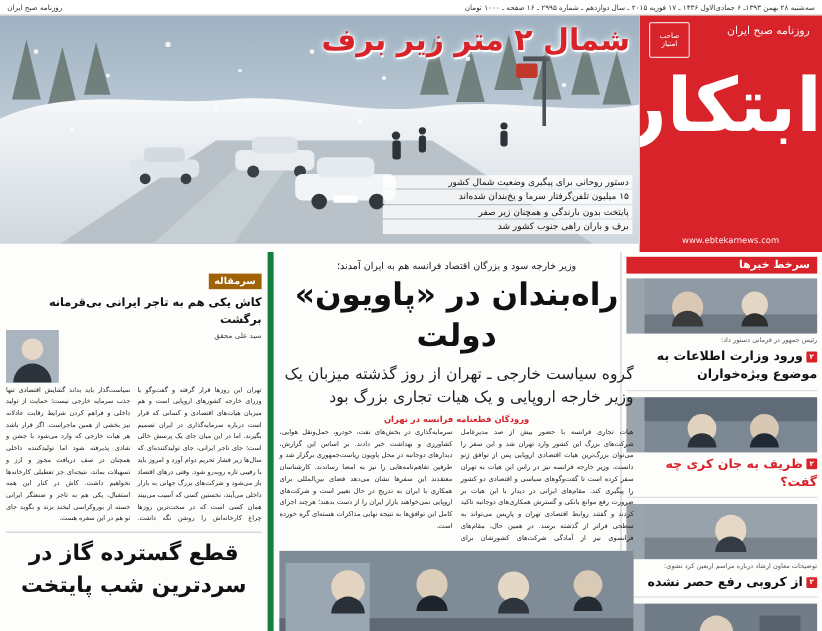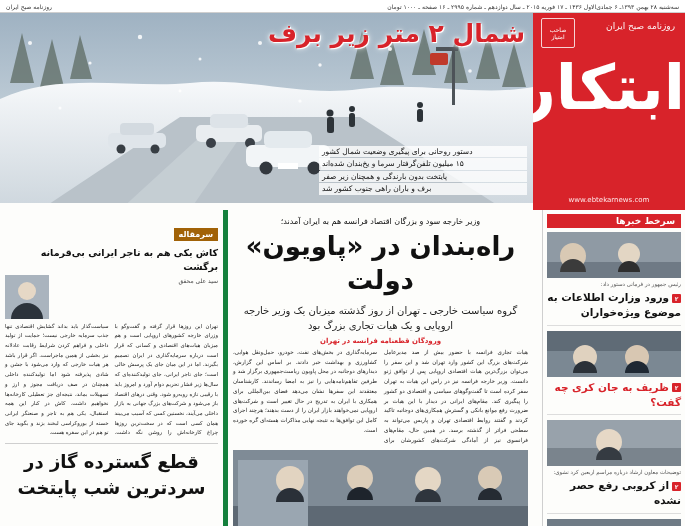--- a/index.html
+++ b/index.html
@@ -125,21 +125,21 @@
   .hero-bullets {
     position: absolute;
     bottom: 4px;
     right: 0;
     width: 220px;
     padding: 3px 6px;
     box-sizing: border-box;
     font-size: 7.5px;
     line-height: 1.55;
     color: #111;
-    text-align: left;
+    text-align: right;
   }
   .hero-bullets div {
     background: rgba(255,255,255,.78);
     display: block;
     padding: 0 3px;
     margin-bottom: 1px;
     white-space: nowrap;
     overflow: hidden;
   }
 
@@ -149,21 +149,21 @@
     top: 210px;
     left: 0;
     width: 685px;
     height: 316px;
   }
 
   .col-right {
     position: absolute;
     top: 0;
     right: 0;
-    width: 143px;
+    width: 168px;
     height: 316px;
     border-left: 1px solid #cfcfcf;
     box-sizing: border-box;
     padding: 0 4px;
   }
   .col-mid {
     position: absolute;
     top: 0;
     right: 152px;
     width: 310px;
@@ -242,22 +242,22 @@
   }
   .mid-head {
     font-size: 26px;
     font-weight: bold;
     text-align: center;
     line-height: 1.3;
     color: #111;
     margin-bottom: 5px;
   }
   .mid-sub {
-    font-size: 10px;
-    text-align: center;
+    font-size: 13px;
+    text-align: right;
     color: #222;
     margin-bottom: 4px;
     line-height: 1.5;
   }
   .redline {
     color: #d8232a;
     font-size: 7px;
     font-weight: bold;
     text-align: center;
     margin: 4px 0 3px;

